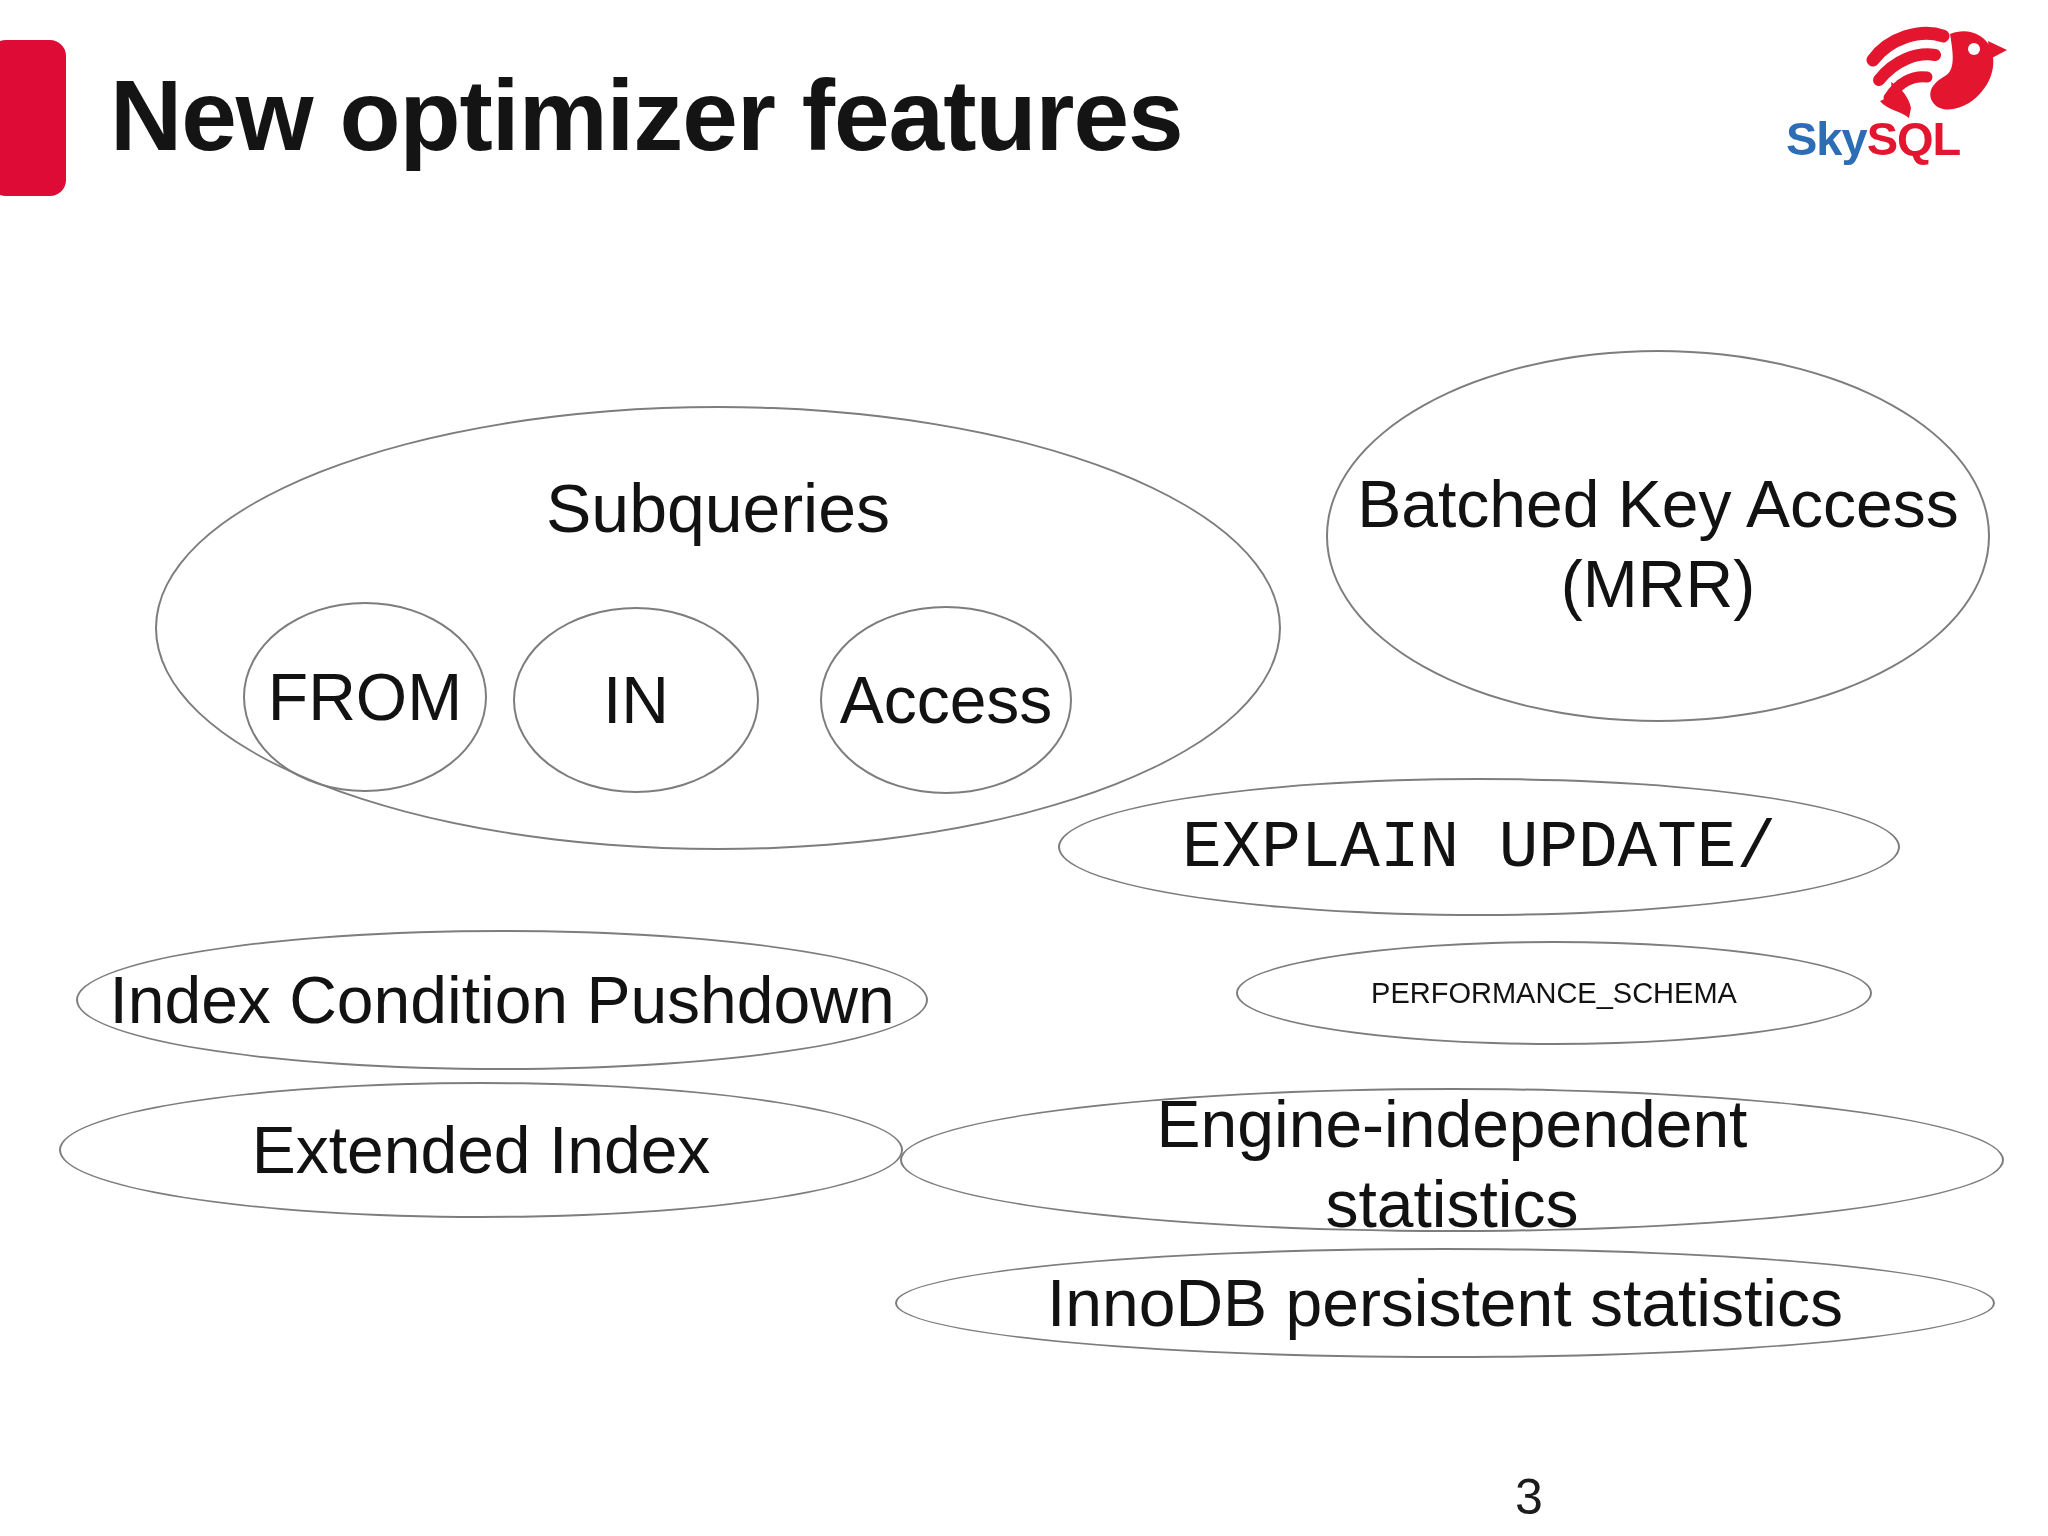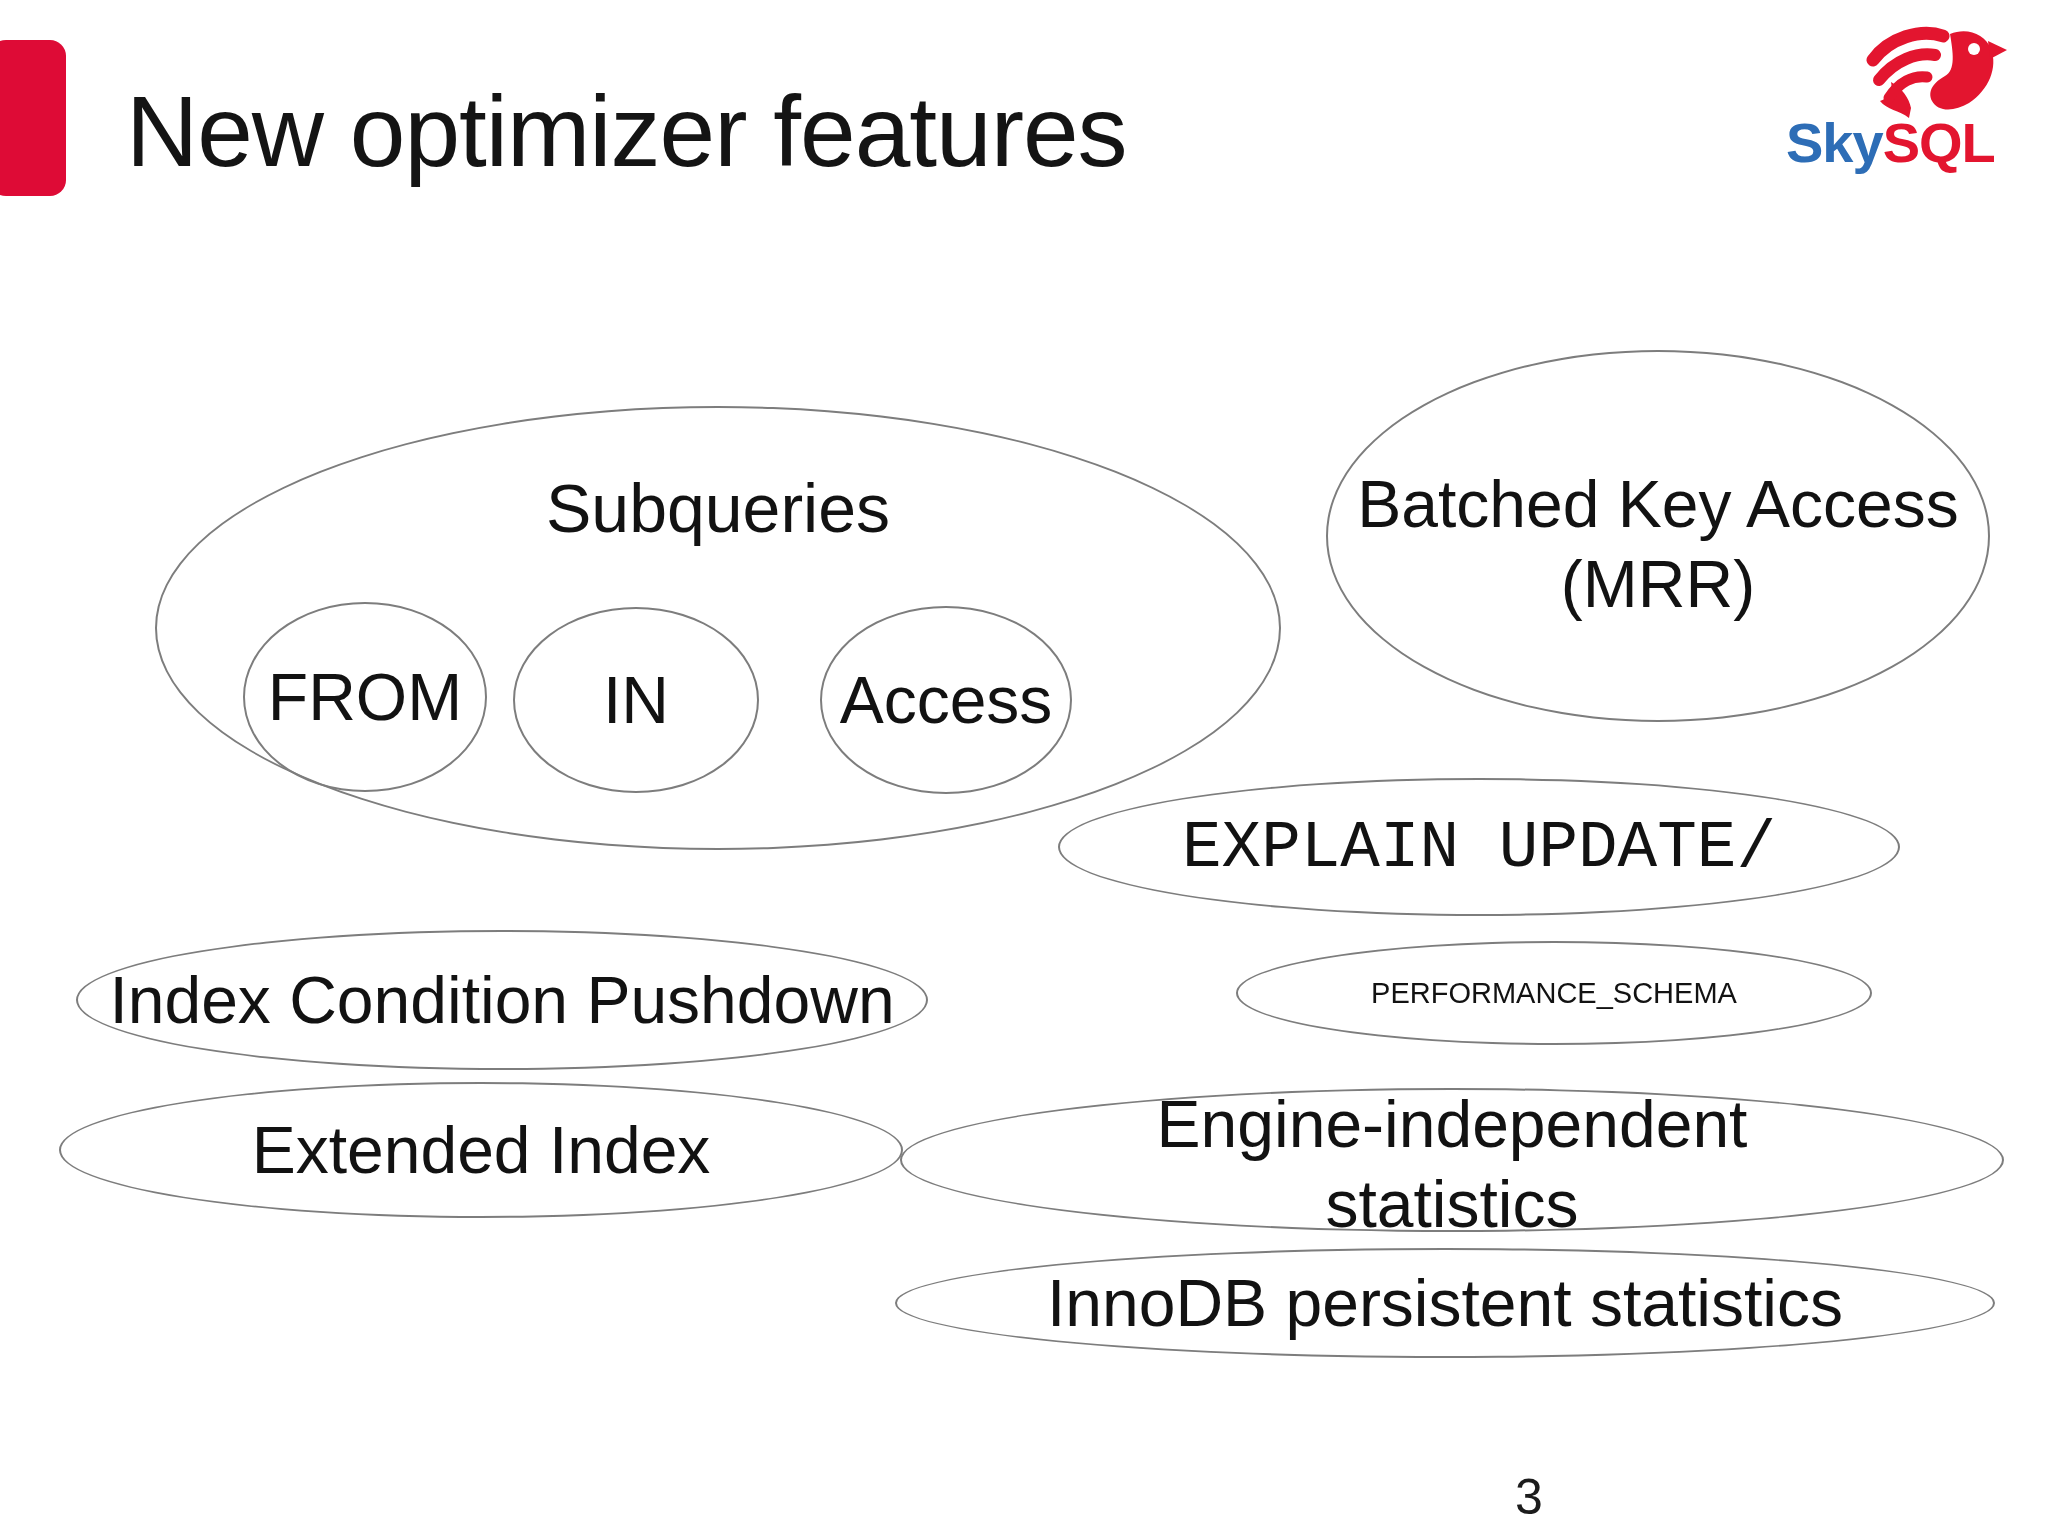--- a/index.html
+++ b/index.html
@@ -5,28 +5,28 @@
   html,body{margin:0;padding:0;}
   body{
     width:2048px;height:1536px;position:relative;background:#ffffff;overflow:hidden;
     font-family:"Liberation Sans", sans-serif;color:#111;
   }
   .accent-bar{
     position:absolute;left:-10px;top:40px;width:76px;height:156px;
     background:#de0b36;border-radius:16px;
   }
   .title{
-    position:absolute;left:110px;top:60px;margin:16px;
-    font-size:100px;font-weight:400;letter-spacing:-1px;line-height:1.1;color:#141414;
+    position:absolute;left:110px;top:60px;margin:0;
+    font-size:100px;font-weight:700;letter-spacing:-1px;line-height:1.1;color:#141414;
   }
   .logo{position:absolute;left:1780px;top:22px;width:250px;height:190px;}
   .logo svg{position:absolute;left:72px;top:4px;width:162px;height:112px;}
   .wordmark{
     position:absolute;left:6px;top:92px;width:244px;
-    font-size:56px;font-weight:700;letter-spacing:-1px;line-height:1.05;white-space:nowrap;
+    font-size:47px;font-weight:700;letter-spacing:-1px;line-height:1.05;white-space:nowrap;
   }
   .wordmark .sky{color:#2d6db6;}
   .wordmark .sql{color:#e3152f;}
   .ellipse{
     position:absolute;border:2px solid #7d7d7d;border-radius:50%;background:transparent;
     box-sizing:border-box;
   }
   .label{
     position:absolute;display:flex;flex-direction:column;align-items:center;justify-content:center;
     text-align:right;font-size:66px;line-height:80px;color:#121212;white-space:nowrap;

